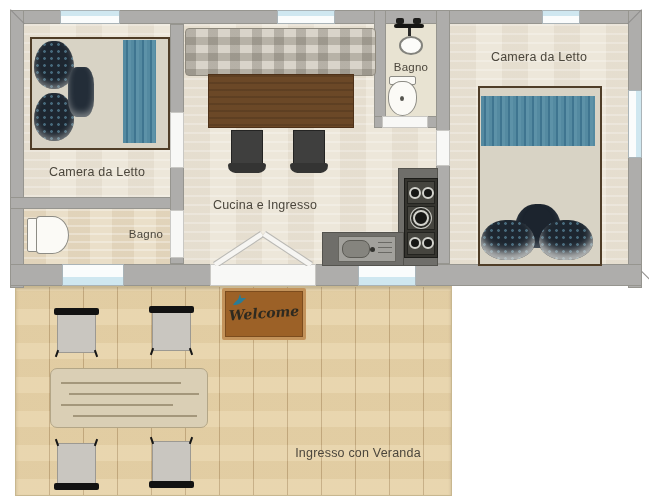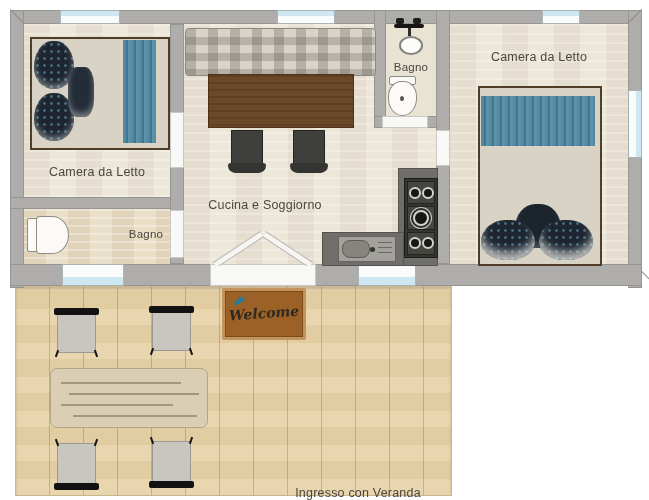--- a/index.html
+++ b/index.html
@@ -155,21 +155,21 @@
     <div class="mod">
         <span class="burner"></span>
         <span class="burner"></span>
       </div>
   </div>
   <div class="sink" style="left:338px;top:236px;width:56px;height:24px;">
     <div class="basin"></div>
     <div class="tap"></div>
     <div class="drain"></div>
   </div>
-  <div class="label" style="left:195px;top:198px;width:140px;">Cucina e Soggiorno</div>
+  <div class="label" style="left:195px;top:198px;width:140px;">Cucina e Ingresso</div>
 
   <div class="abs" style="left:392px;top:18px;width:36px;height:18px;z-index:4;">
     <div class="abs" style="left:2px;top:6px;width:30px;height:4px;background:#161614;border-radius:2px;"></div>
     <div class="abs" style="left:4px;top:0;width:8px;height:6px;background:#1d1d1b;border-radius:2px;"></div>
     <div class="abs" style="left:21px;top:0;width:8px;height:6px;background:#1d1d1b;border-radius:2px;"></div>
     <div class="abs" style="left:16px;top:10px;width:3px;height:8px;background:#2a2a28;"></div>
   </div>
   <div class="abs" style="left:399px;top:36px;width:24px;height:19px;border:2px solid #83837d;border-radius:50%;background:#fcfcf9;z-index:4;"></div>
   <div class="label label-sm" style="left:384px;top:61px;width:54px;">Bagno</div>
   <div class="abs" style="left:388px;top:76px;width:27px;height:38px;z-index:4;">
@@ -218,15 +218,15 @@
     <div class="bar" style="bottom:-4px;"></div>
     <div class="hook" style="left:-2px;top:-5px;transform:rotate(-20deg);"></div>
     <div class="hook" style="right:-2px;top:-5px;transform:rotate(20deg);"></div>
   </div>
   <div class="vchair" style="left:152px;top:441px;width:37px;height:42px;">
     <div class="bar" style="bottom:-4px;"></div>
     <div class="hook" style="left:-2px;top:-5px;transform:rotate(-20deg);"></div>
     <div class="hook" style="right:-2px;top:-5px;transform:rotate(20deg);"></div>
   </div>
 
-  <div class="label" style="left:278px;top:446px;width:160px;margin-top:40px;">Ingresso con Veranda</div>
+  <div class="label" style="left:278px;top:446px;width:160px;">Ingresso con Veranda</div>
 
 </div>
 
 </body></html>

